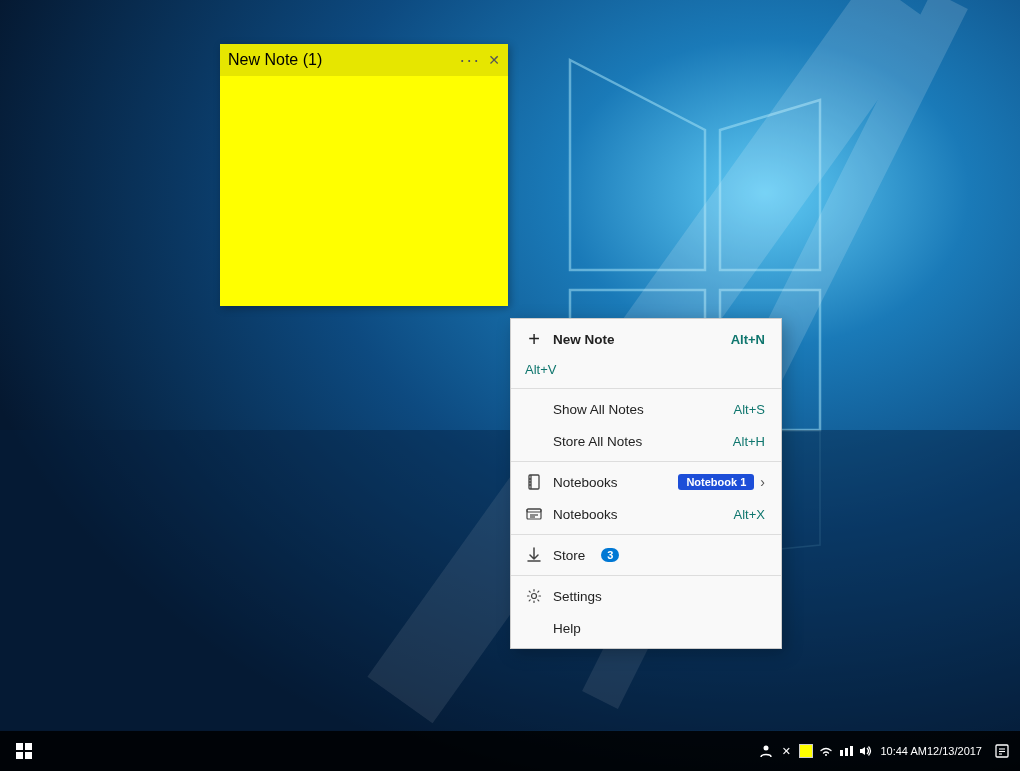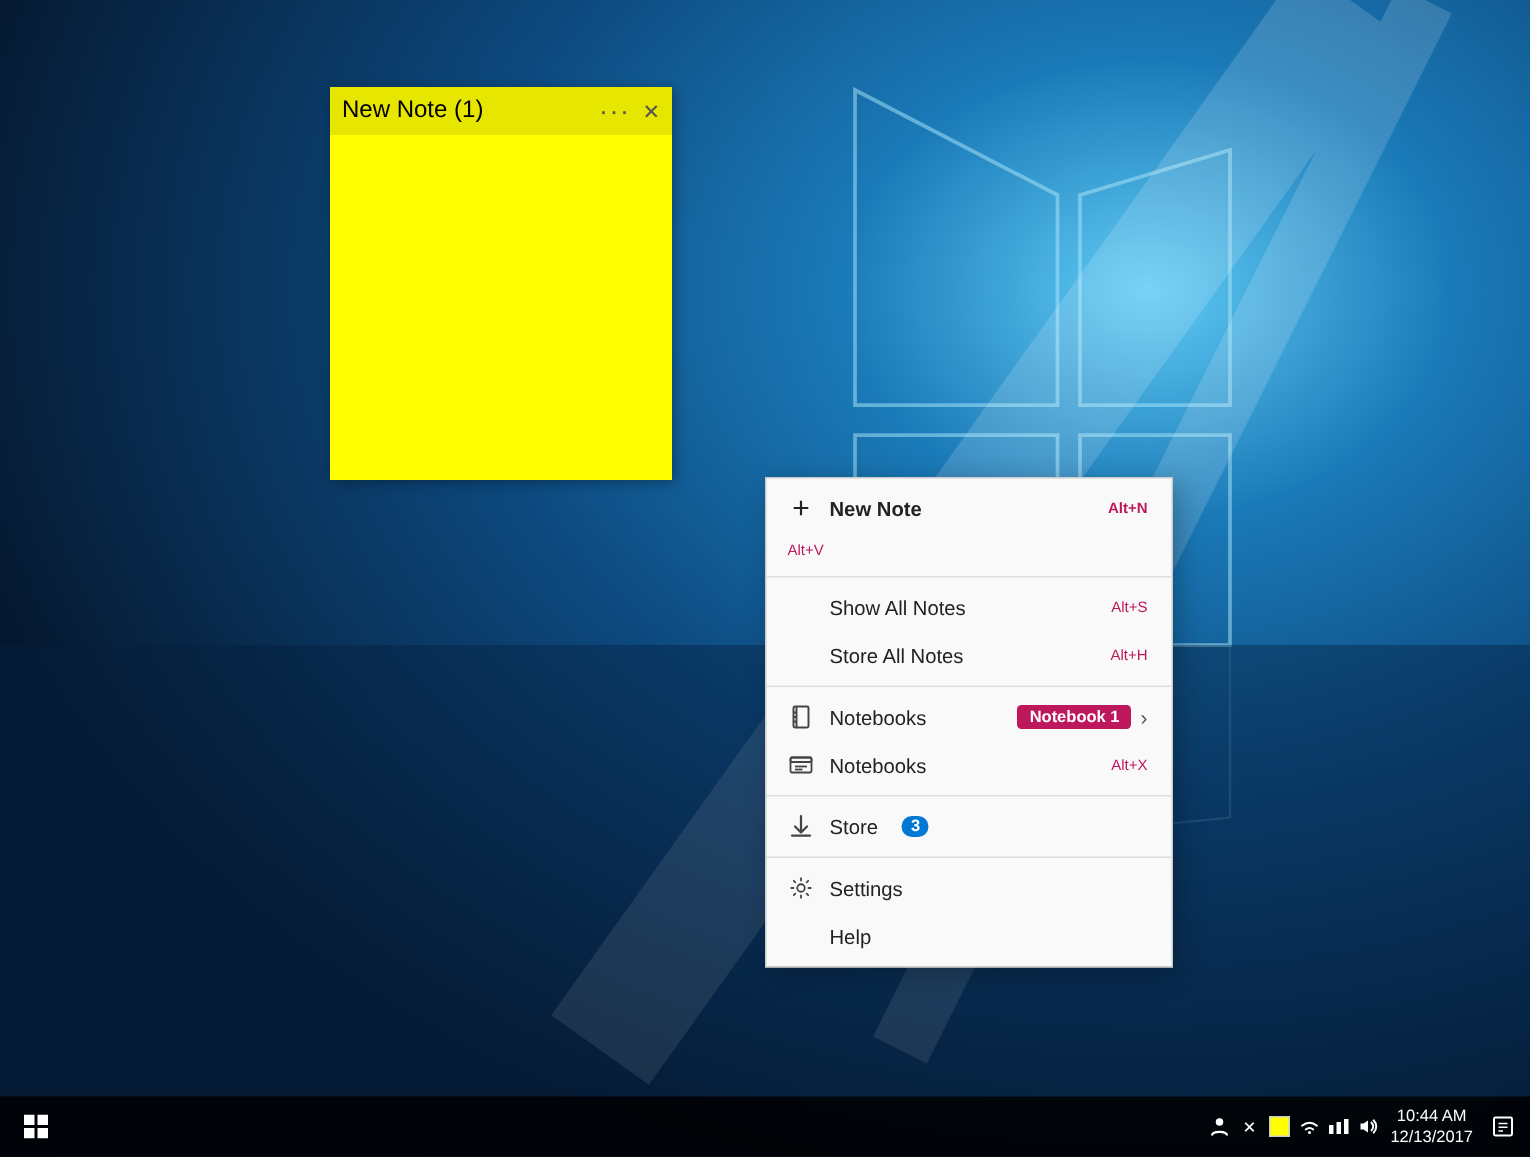--- a/index.html
+++ b/index.html
@@ -68,34 +68,34 @@
       display: flex;
       align-items: center;
       justify-content: center;
       font-size: 12px;
       color: white;
       cursor: pointer;
     }
 
     .clock {
       display: flex;
-      flex-direction: column;
-      align-items: center;
+      flex-direction: row;
+      align-items: flex-end;
       font-size: 11px;
       color: white;
       line-height: 1.3;
       padding-right: 4px;
     }
 
     
     #sticky-note {
       position: absolute;
-      top: 58px;
+      top: 44px;
       left: 220px;
-      width: 228px;
+      width: 288px;
       background: #ffff00;
       z-index: 50;
       box-shadow: 2px 2px 8px rgba(0,0,0,0.3);
     }
 
     #sticky-note-header {
       background: #e6e600;
       height: 32px;
       display: flex;
       align-items: center;
@@ -152,22 +152,22 @@
       font-weight: 700;
     }
 
     .menu-item-left {
       display: flex;
       align-items: center;
       gap: 10px;
     }
 
     .menu-shortcut {
-      font-size: 10px;
-      color: #be185d;
+      font-size: 13px;
+      color: #0f766e;
     }
 
     .menu-divider {
       height: 1px;
       background: #ddd;
       margin: 4px 0;
     }
 
     .menu-icon {
       width: 18px;
@@ -183,21 +183,21 @@
     .badge {
       background: #0078d4;
       color: white;
       border-radius: 10px;
       font-size: 11px;
       padding: 1px 6px;
       font-weight: 600;
     }
 
     .notebook-badge {
-      background: #be185d;
+      background: #1d4ed8;
       color: white;
       border-radius: 3px;
       font-size: 11px;
       padding: 2px 8px;
       font-weight: 600;
     }
 
     .notebook-right {
       display: flex;
       align-items: center;

